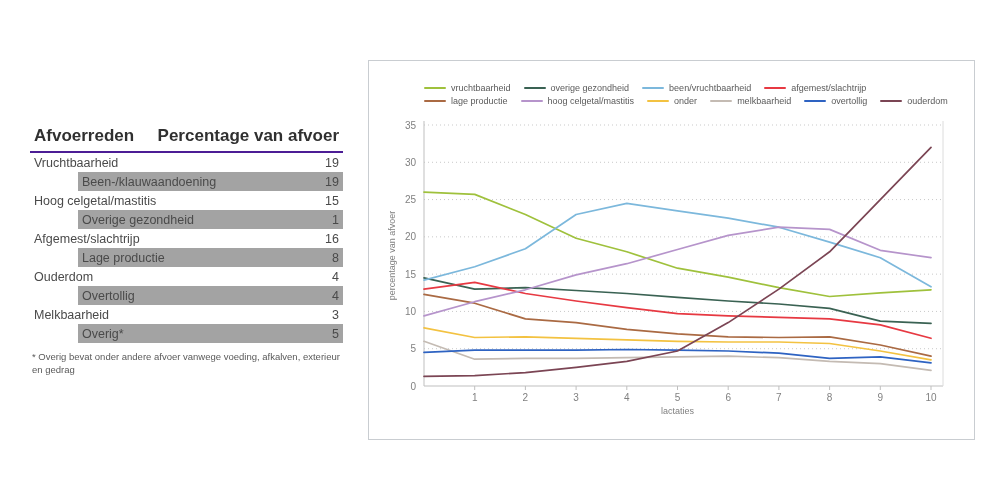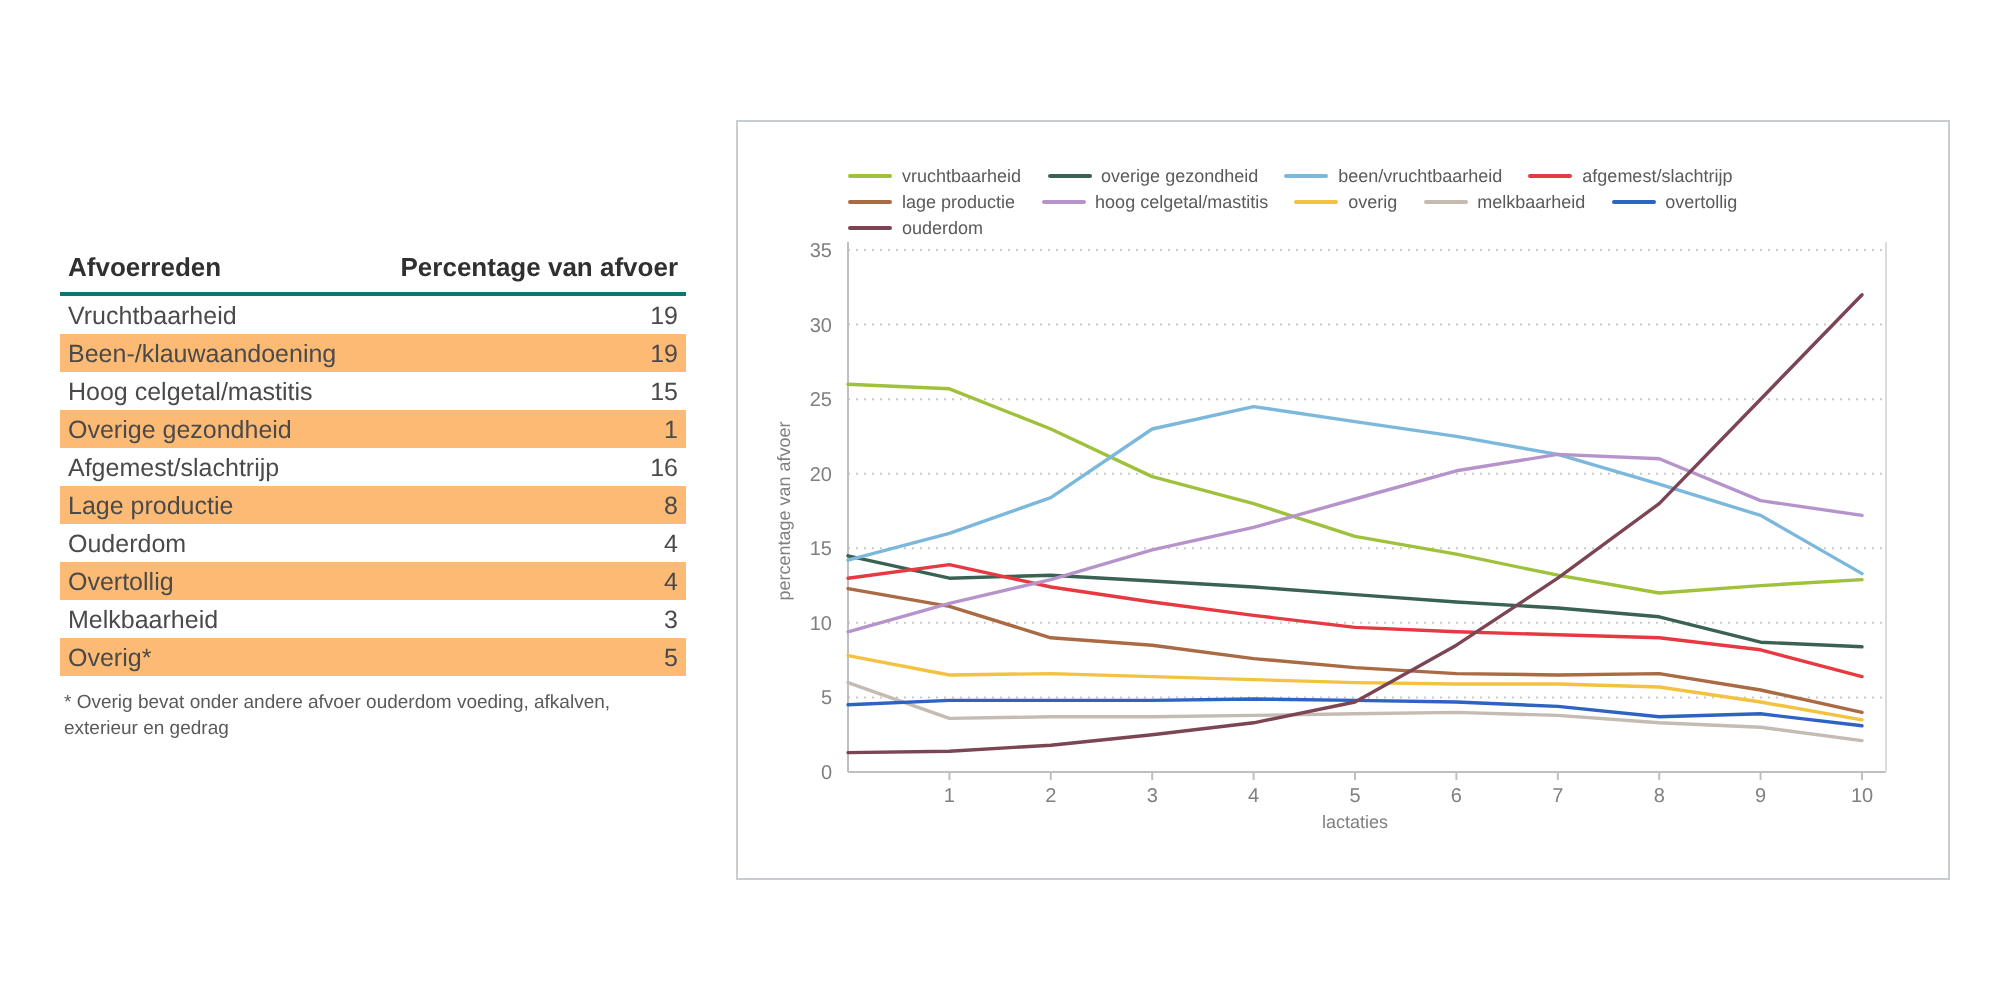--- a/index.html
+++ b/index.html
@@ -2,25 +2,25 @@
 <html><head>
 <meta charset="utf-8">
 <style>
   html,body{margin:0;padding:0;background:#fff;}
   .canvas{position:relative;width:1000px;height:500px;background:#fff;overflow:hidden;
           font-family:"Liberation Sans",sans-serif;}
 
   
   .afvoer-table{position:absolute;left:30px;top:126px;width:313px;}
   .t-header{display:flex;justify-content:space-between;
-            font-weight:bold;font-size:13px;color:#303030;
-            padding:0 4px 5px 4px;border-bottom:2px solid #0f766e;}
+            font-weight:bold;font-size:17px;color:#303030;
+            padding:0 4px 5px 4px;border-bottom:2px solid #4c1d95;}
   .t-row{display:flex;justify-content:space-between;align-items:center;
          height:19px;font-size:12.5px;color:#4a4a4a;padding:0 4px;}
-  .t-row.alt{background:#fdba74;}
+  .t-row.alt{background:#a3a3a3;margin-left:48px;}
   .footnote{margin-top:8px;font-size:9.5px;line-height:1.35;color:#5a5a5a;padding-left:2px;}
 
   
   .chart-card{position:absolute;left:368px;top:60px;width:607px;height:380px;
               background:#fff;border:1px solid #c9cdd1;box-sizing:border-box;}
   .legend{position:absolute;left:55px;top:22px;width:525px;
           display:flex;flex-wrap:wrap;column-gap:13px;row-gap:3px;}
   .legend-item{display:flex;align-items:center;gap:5px;font-size:9px;color:#5a5a5a;white-space:nowrap;}
   .legend-swatch{display:inline-block;width:22px;height:2px;border-radius:1px;}
   .plot-svg{position:absolute;left:0;top:0;}
@@ -70,21 +70,21 @@
         </div>
         <div class="t-row">
           <span>Melkbaarheid</span>
           <span>3</span>
         </div>
         <div class="t-row alt">
           <span>Overig*</span>
           <span>5</span>
         </div>
       </div>
-    <div class="footnote">* Overig bevat onder andere afvoer ouderdom voeding, afkalven, exterieur en gedrag</div>
+    <div class="footnote">* Overig bevat onder andere afvoer vanwege voeding, afkalven, exterieur en gedrag</div>
   </div>
 
   <div class="chart-card">
     <div id="legend" class="legend">
         <span class="legend-item">
           <span class="legend-swatch" style="background: rgb(159, 193, 60);"></span>
           <span>vruchtbaarheid</span>
         </span>
         <span class="legend-item">
           <span class="legend-swatch" style="background: rgb(58, 98, 83);"></span>
@@ -101,21 +101,21 @@
         <span class="legend-item">
           <span class="legend-swatch" style="background: rgb(170, 106, 67);"></span>
           <span>lage productie</span>
         </span>
         <span class="legend-item">
           <span class="legend-swatch" style="background: rgb(182, 148, 203);"></span>
           <span>hoog celgetal/mastitis</span>
         </span>
         <span class="legend-item">
           <span class="legend-swatch" style="background: rgb(243, 194, 65);"></span>
-          <span>overig</span>
+          <span>onder</span>
         </span>
         <span class="legend-item">
           <span class="legend-swatch" style="background: rgb(196, 187, 179);"></span>
           <span>melkbaarheid</span>
         </span>
         <span class="legend-item">
           <span class="legend-swatch" style="background: rgb(46, 99, 194);"></span>
           <span>overtollig</span>
         </span>
         <span class="legend-item">

